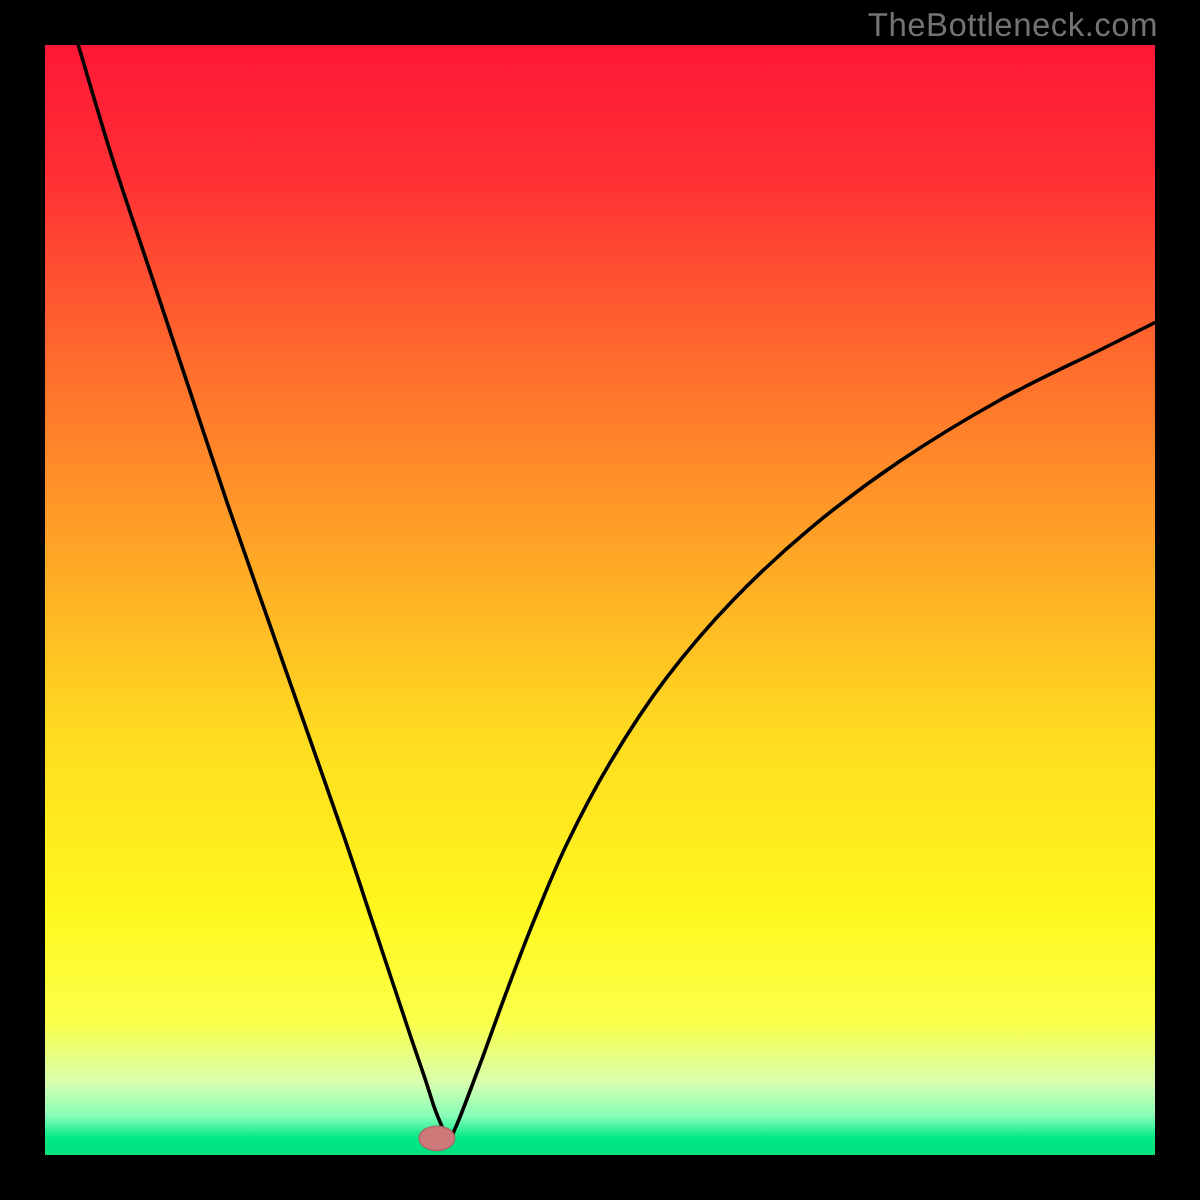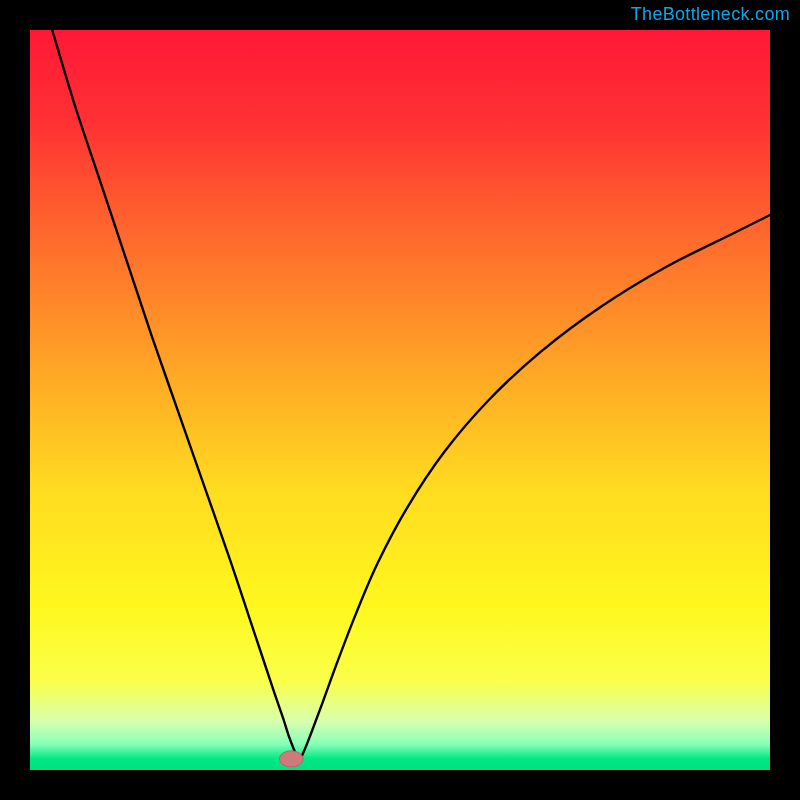--- a/index.html
+++ b/index.html
@@ -13,23 +13,23 @@
   }
   .frame {
     position: relative;
     width: 800px;
     height: 800px;
     background: #000;
   }
   .watermark {
     position: absolute;
     top: 4px;
-    right: 10px;
-    color: #0ea5e9;
-    font-size: 18px;
+    right: 28px;
+    color: #737373;
+    font-size: 22px;
     font-weight: 500;
     letter-spacing: 0.3px;
     user-select: none;
   }
   .plot {
     position: absolute;
     left: 30px;
     top: 30px;
     width: 740px;
     height: 740px;

